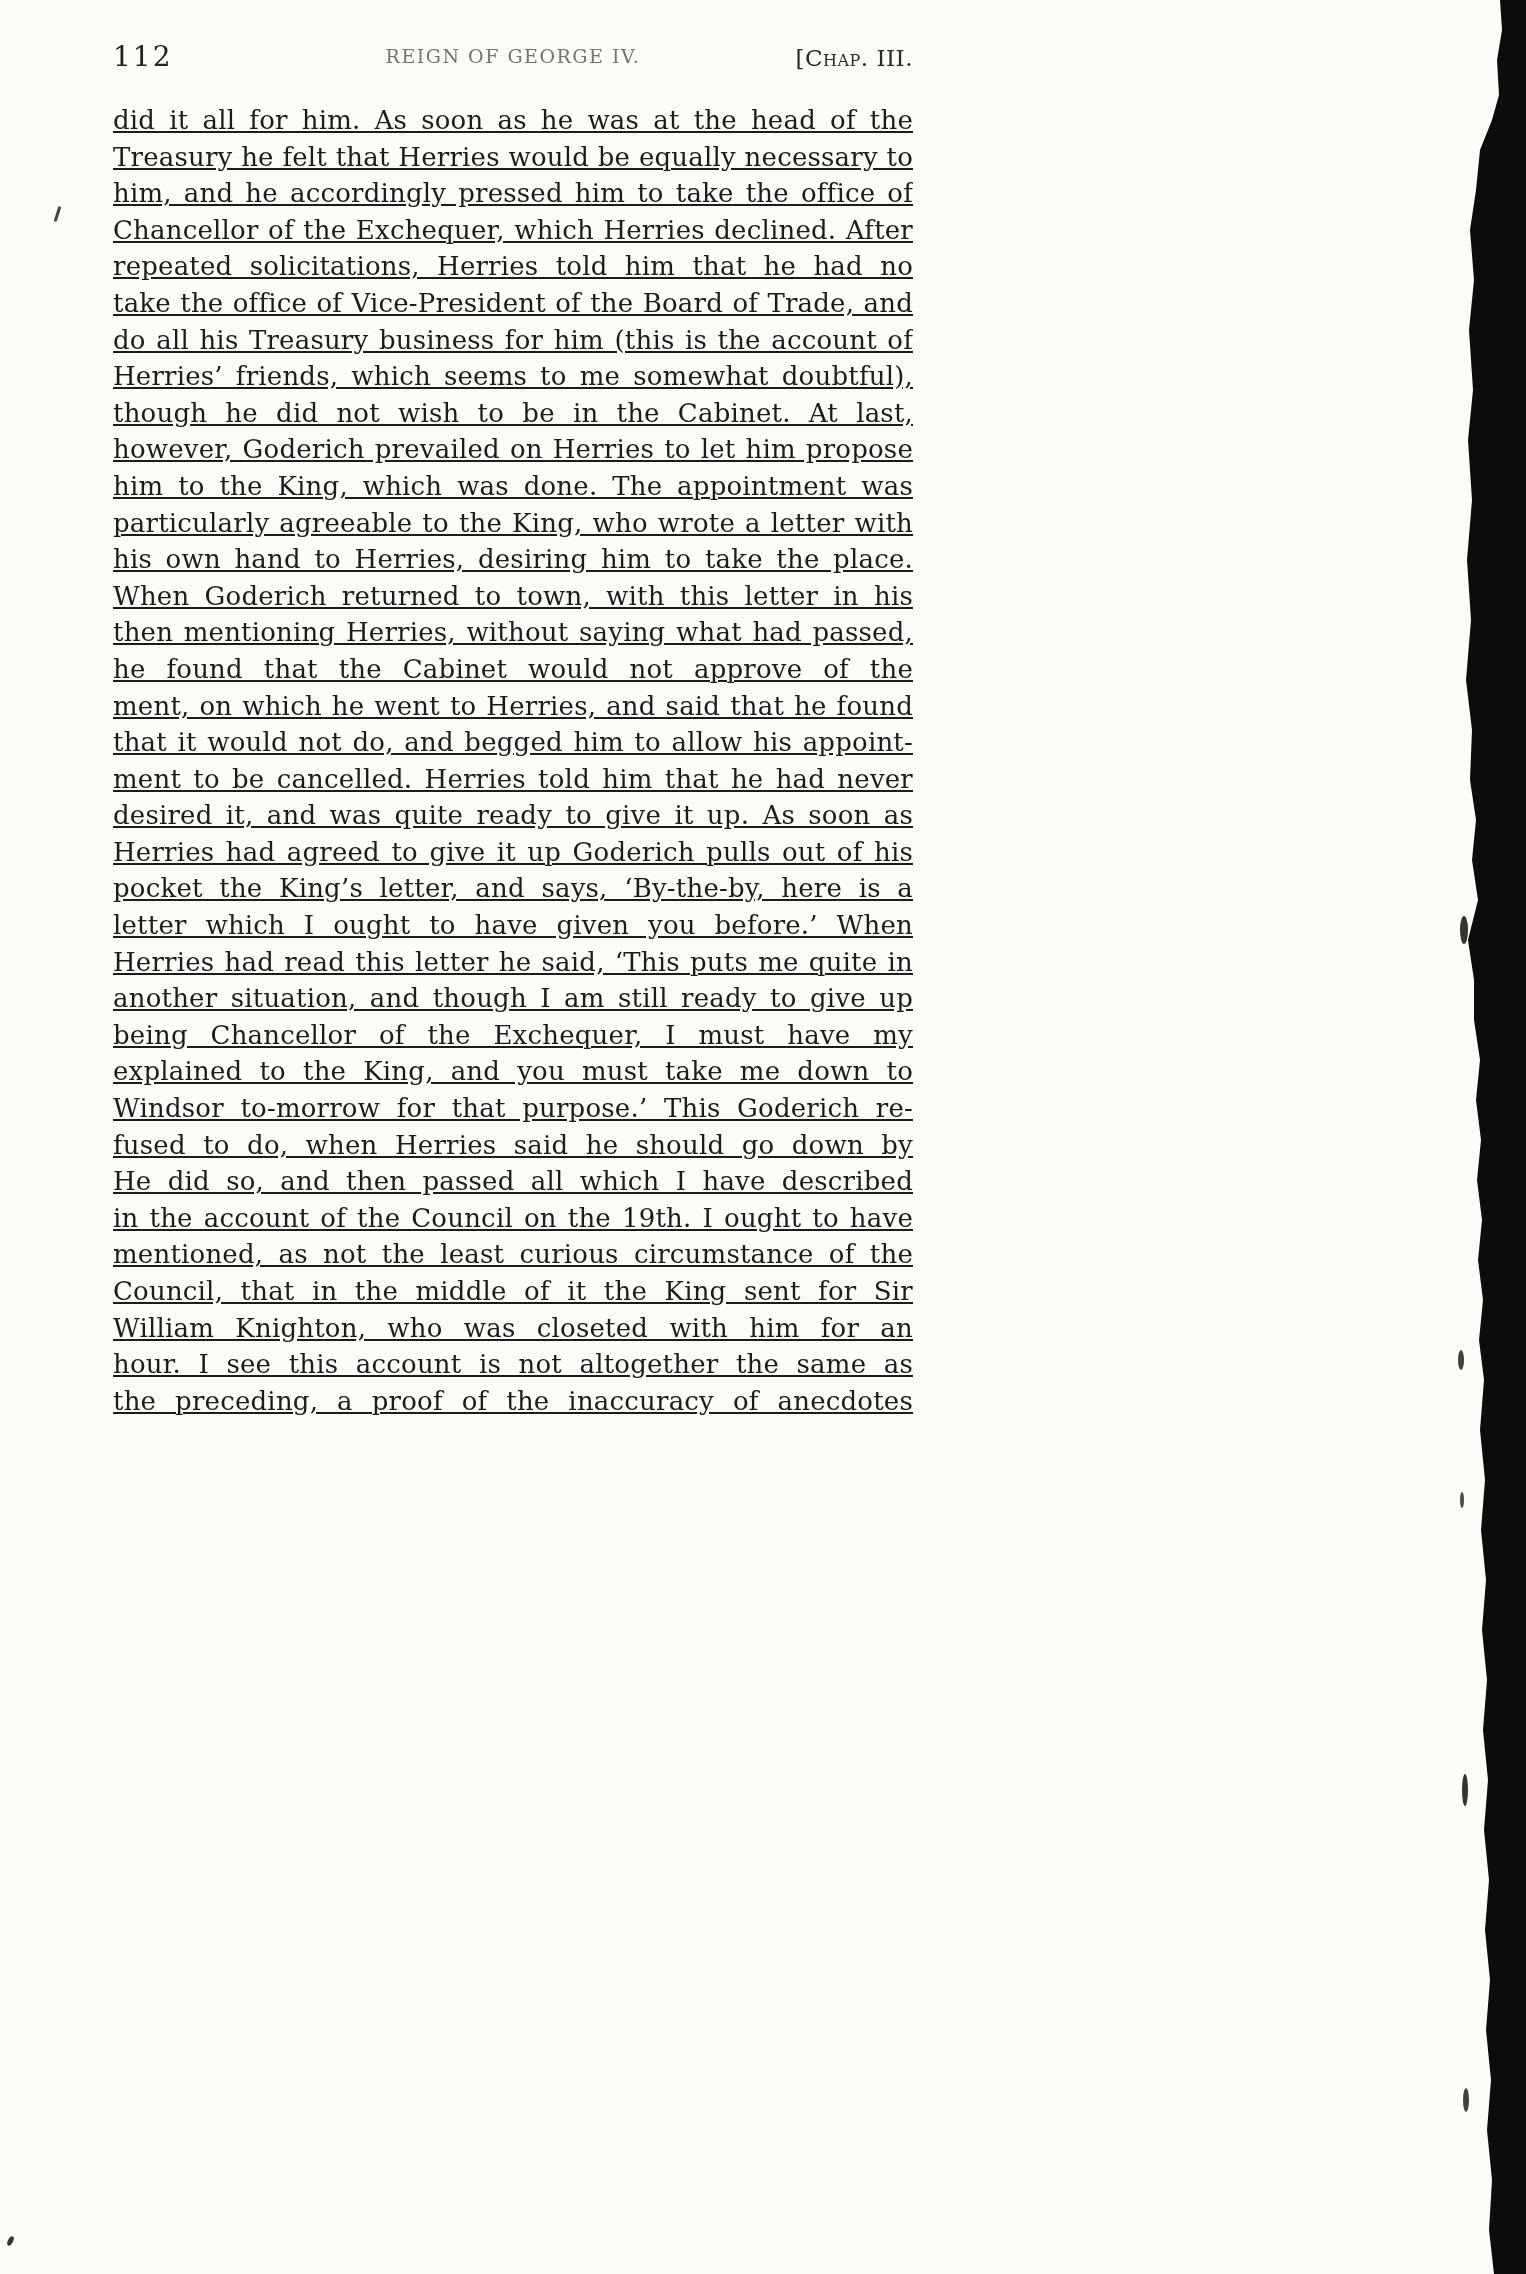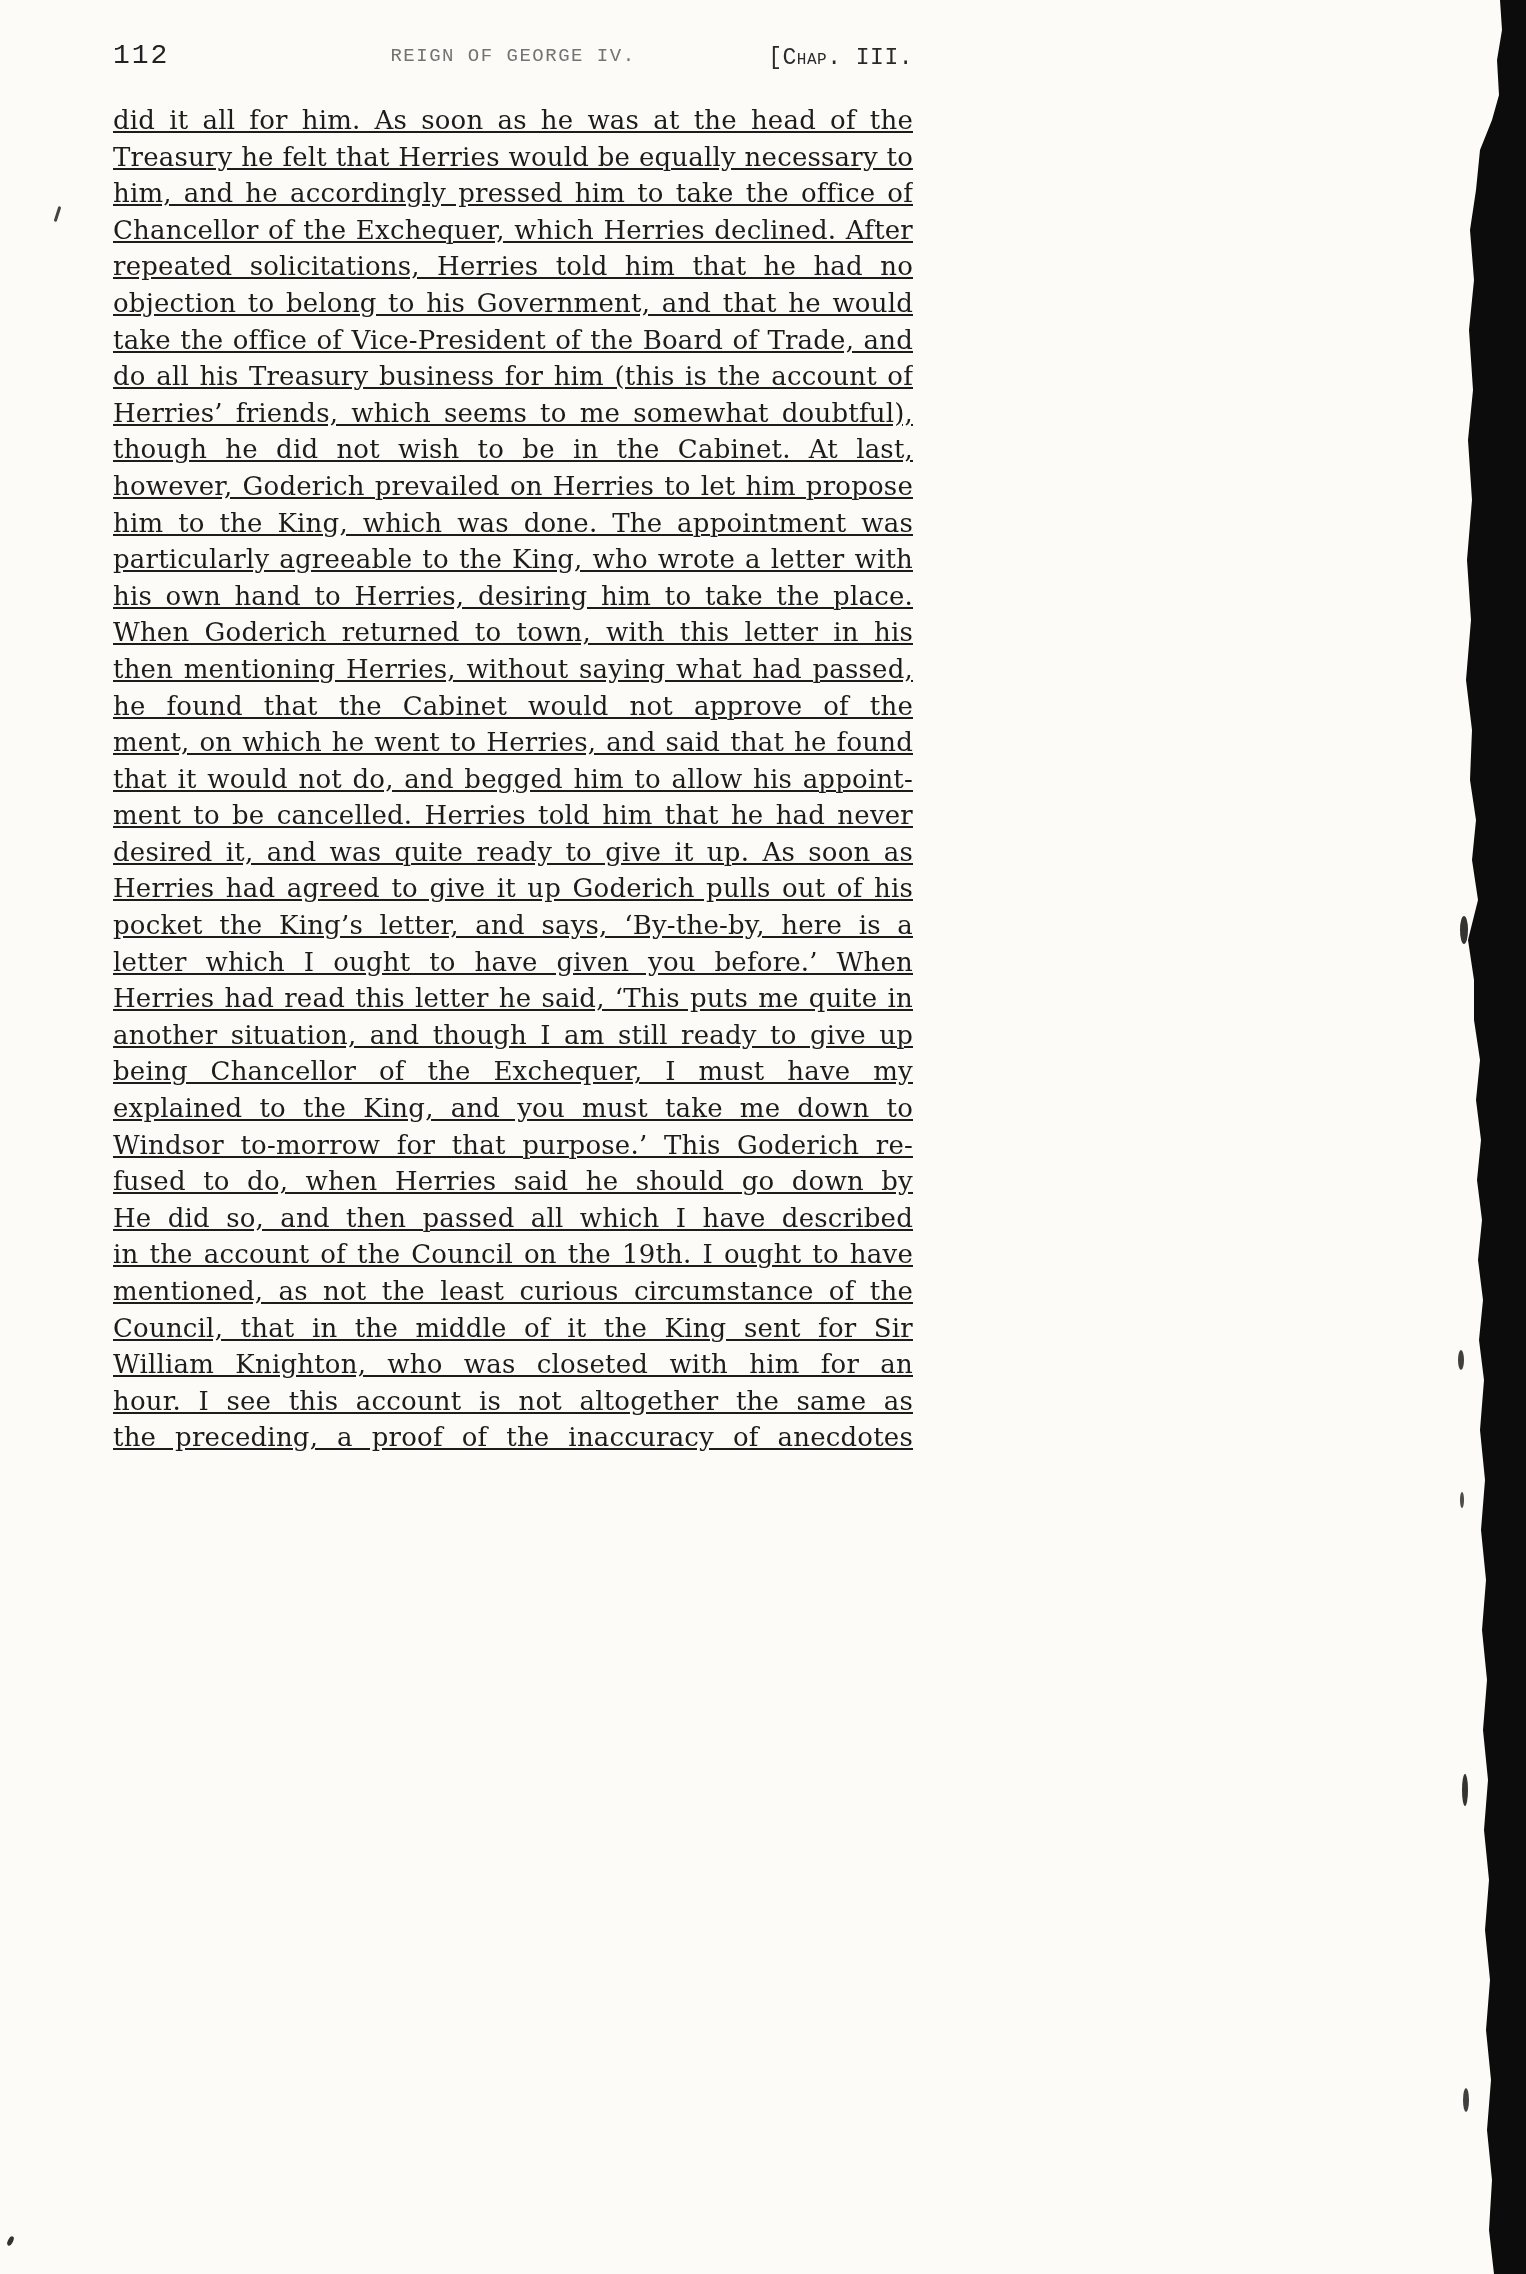--- a/index.html
+++ b/index.html
@@ -18,21 +18,20 @@
   }
   .content {
     position: absolute;
     left: 113px;
     top: 40px;
     width: 800px;
   }
   .header {
     position: relative;
     height: 48px;
-    font-family: Liberation Mono, monospace;
   }
   .page-num {
     position: absolute;
     left: 0;
     top: 0;
     font-size: 28px;
     letter-spacing: 2px;
     color: #222;
   }
   .running-title {
@@ -111,21 +110,20 @@
       <span class="running-title">REIGN OF GEORGE IV.</span>
       <span class="chapter">[Chap. III.</span>
     </div>
 
     <div class="body-text">
         <div class="body-line">did it all for him. As soon as he was at the head of the</div>
         <div class="body-line">Treasury he felt that Herries would be equally necessary to</div>
         <div class="body-line">him, and he accordingly pressed him to take the office of</div>
         <div class="body-line">Chancellor of the Exchequer, which Herries declined. After</div>
         <div class="body-line">repeated solicitations, Herries told him that he had no</div>
-        <div class="body-line">objection to belong to his Government, and that he would</div>
         <div class="body-line">take the office of Vice-President of the Board of Trade, and</div>
         <div class="body-line">do all his Treasury business for him (this is the account of</div>
         <div class="body-line">Herries’ friends, which seems to me somewhat doubtful),</div>
         <div class="body-line">though he did not wish to be in the Cabinet. At last,</div>
         <div class="body-line">however, Goderich prevailed on Herries to let him propose</div>
         <div class="body-line">him to the King, which was done. The appointment was</div>
         <div class="body-line">particularly agreeable to the King, who wrote a letter with</div>
         <div class="body-line">his own hand to Herries, desiring him to take the place.</div>
         <div class="body-line">When Goderich returned to town, with this letter in his</div>
         <div class="body-line">then mentioning Herries, without saying what had passed,</div>

